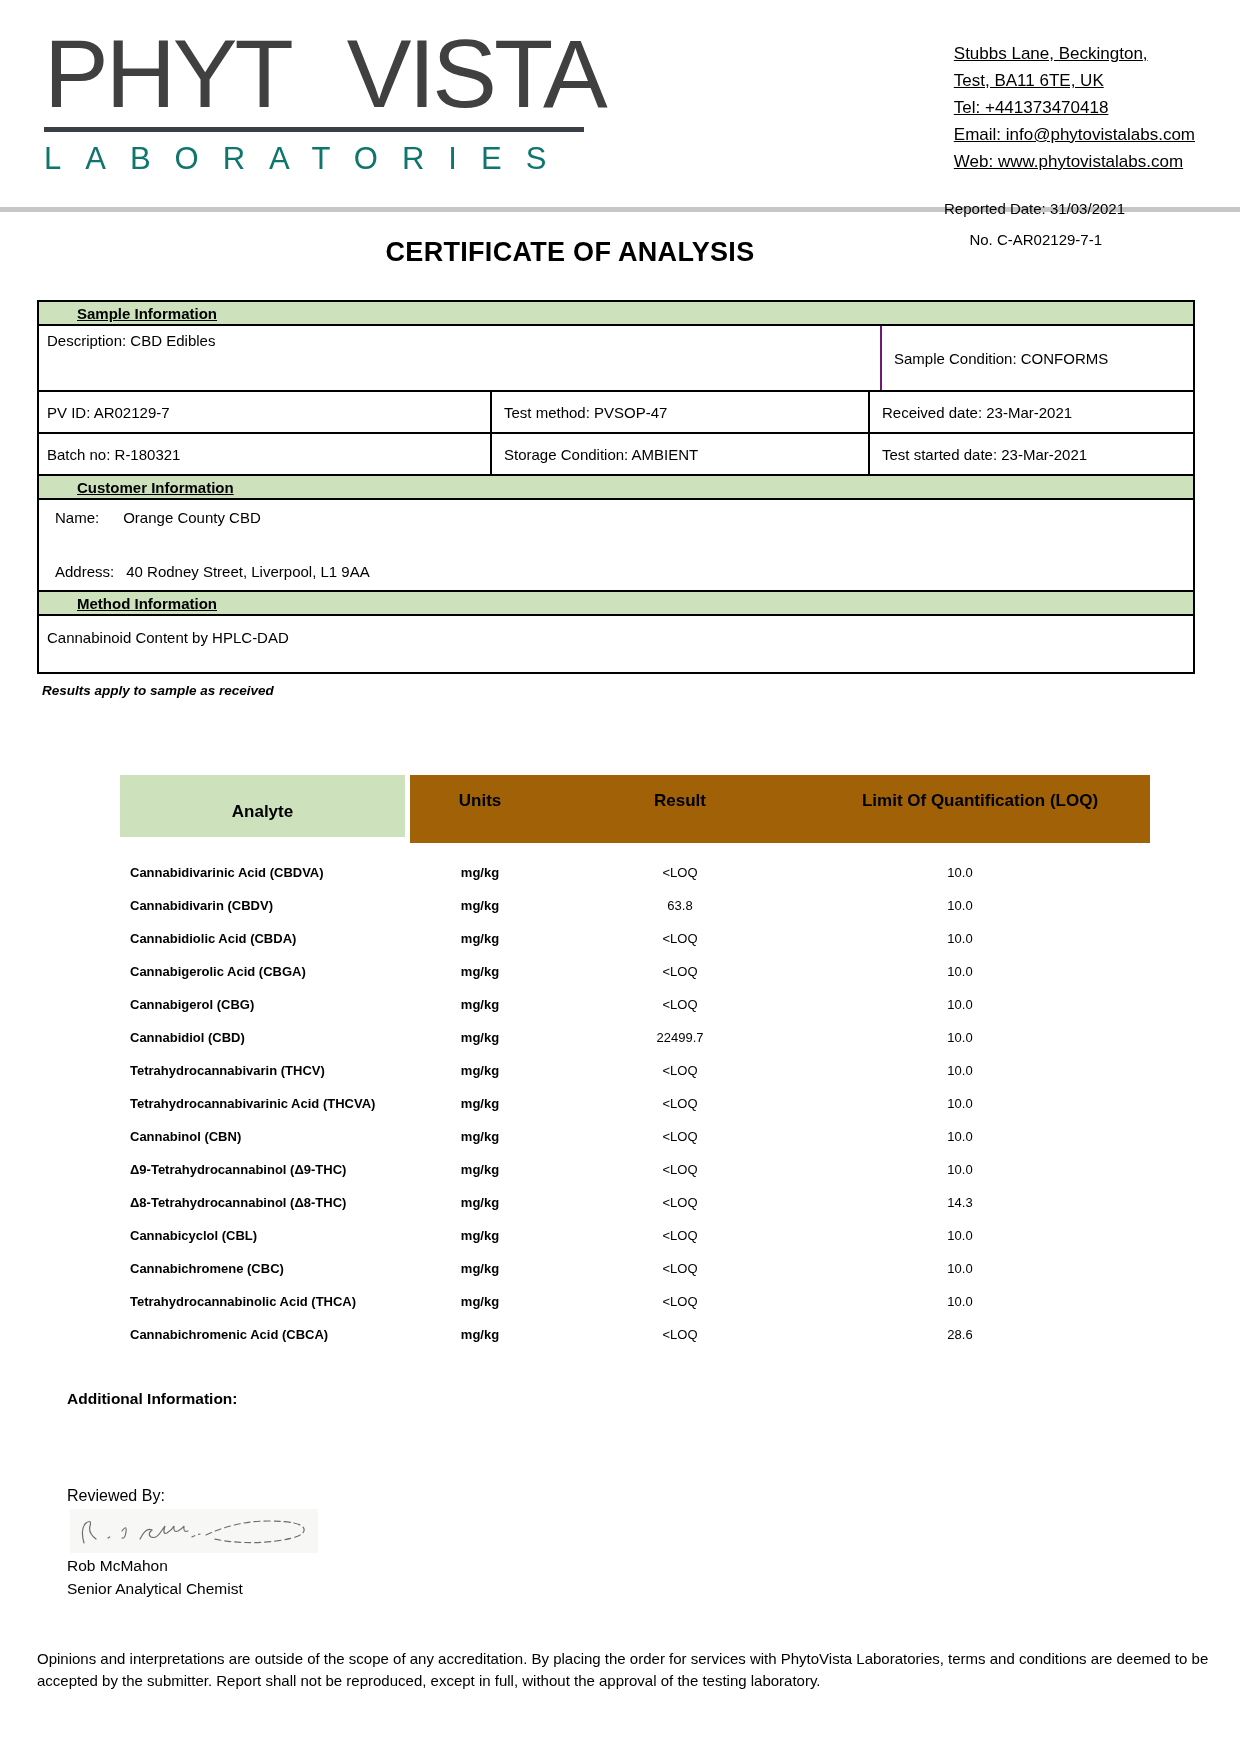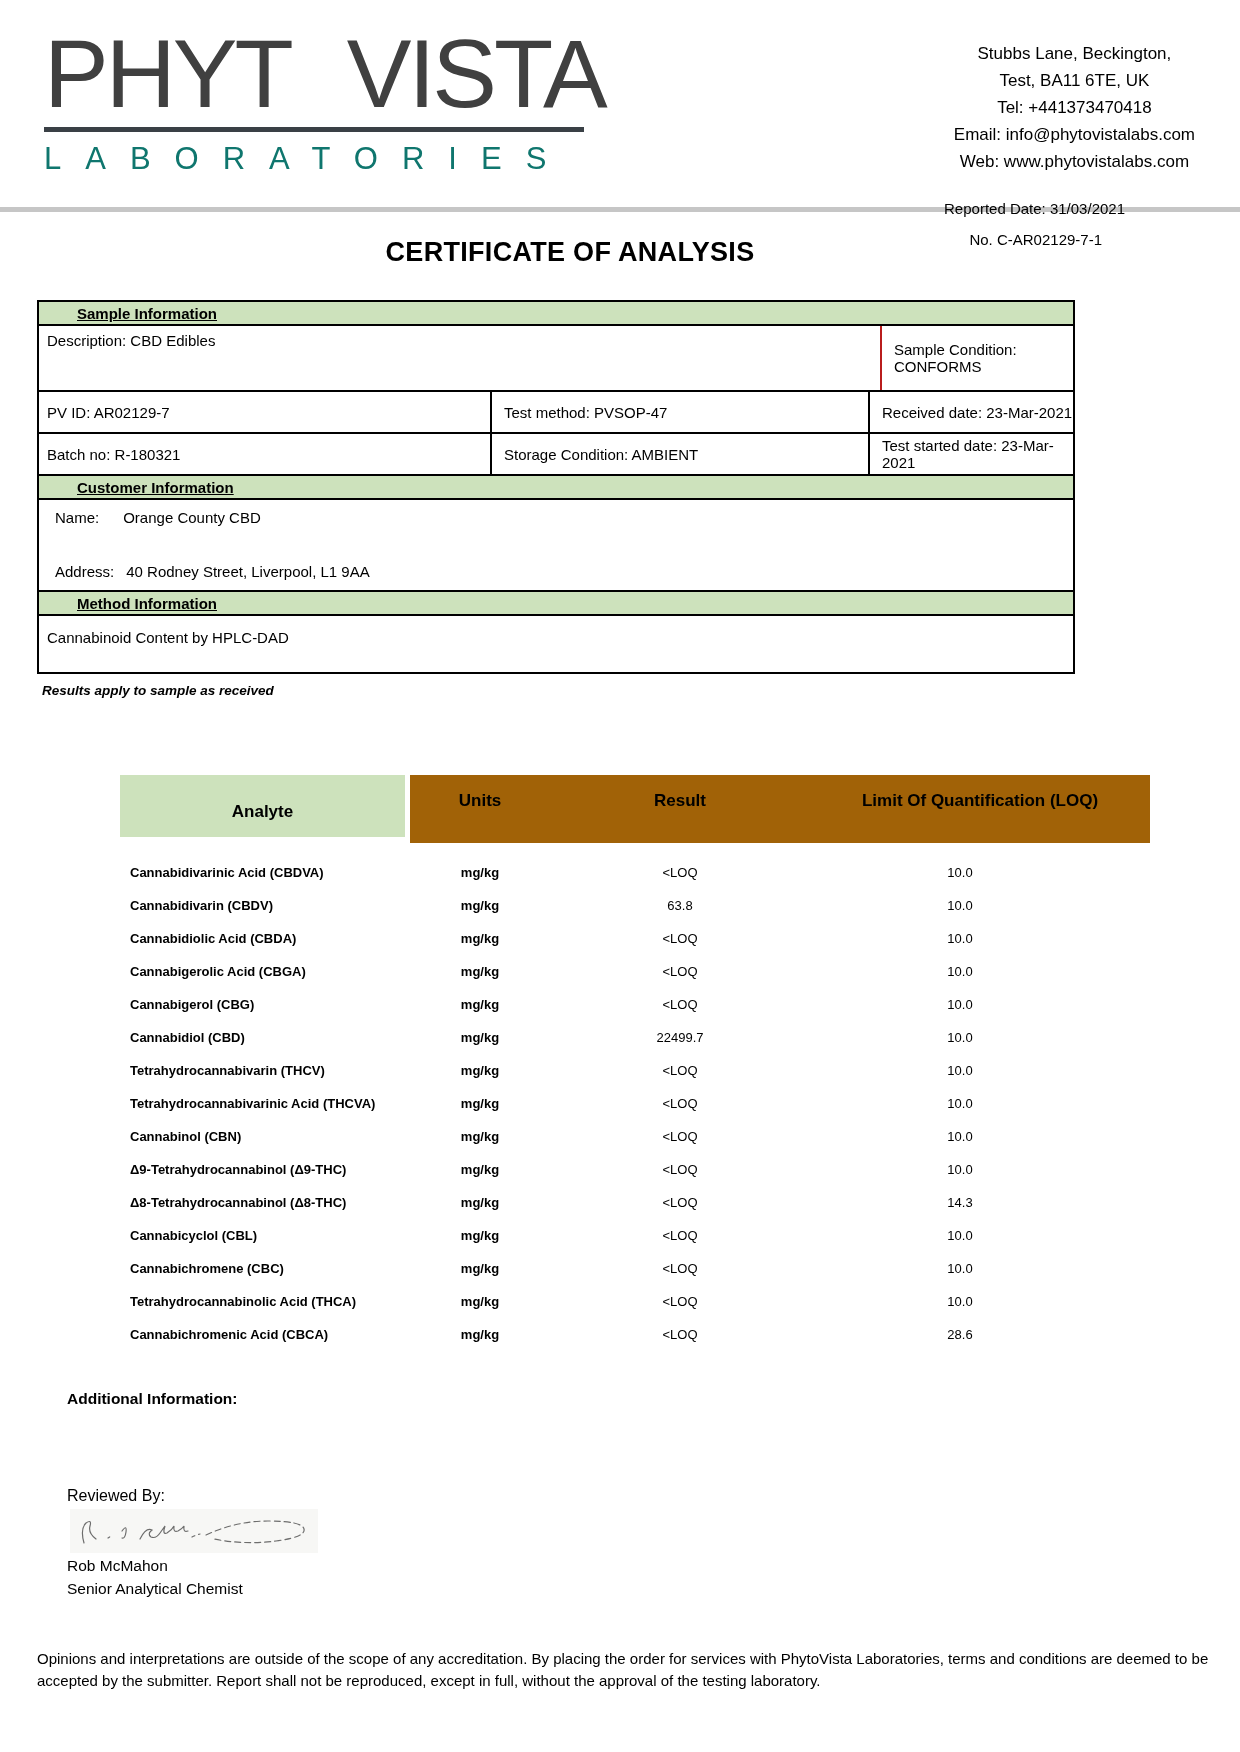--- a/index.html
+++ b/index.html
@@ -8,37 +8,37 @@
     font-family:"Liberation Sans",sans-serif;color:#000;overflow:hidden;
   }
   
   .logo{position:absolute;left:44px;top:24px;width:542px;}
   .brand{display:flex;align-items:center;color:#404040;font-size:97px;line-height:100px;
          font-weight:400;letter-spacing:-3px;white-space:nowrap;gap:25px;}
   .brand .leafwrap{width:76px;height:100px;margin:0 3px;display:inline-block;}
   .logo-rule{height:5px;background:#3a4046;margin-top:3px;width:540px;}
   .logo-sub{font-size:31px;letter-spacing:24px;color:#0f766e;margin-top:9px;white-space:nowrap;}
   
-  .contact{position:absolute;top:40px;right:45px;text-align:center;font-size:17px;line-height:27px;}
+  .contact{position:absolute;top:40px;right:45px;text-align:left;font-size:17px;line-height:27px;text-decoration:underline;}
   
   .top-divider{position:absolute;top:207px;left:0;width:1240px;height:5px;background:#c6c6c6;}
   .reported-date{position:absolute;top:200px;right:115px;font-size:15px;}
   .report-no{position:absolute;top:231px;right:138px;font-size:15px;}
   .coa-title{position:absolute;top:237px;left:180px;width:780px;text-align:center;
              font-size:27px;font-weight:bold;letter-spacing:0.3px;}
   
-  .info-table{position:absolute;left:37px;top:300px;width:1038px;font-size:15px;}
+  .info-table{position:absolute;left:37px;top:300px;width:1158px;font-size:15px;}
   .band{height:22px;background:#cde2bc;border:2px solid #000;display:flex;align-items:center;}
   .band + .trow, .trow + .trow, .trow + .band{margin-top:-2px;}
   .band span{font-weight:bold;text-decoration:underline;padding-left:38px;}
   .trow{display:flex;border:2px solid #000;box-sizing:content-box;}
   .cell{box-sizing:border-box;}
   .desc-row{height:64px;}
   .desc-left{width:841px;padding:6px 0 0 8px;}
-  .desc-right{flex:1;border-left:2px solid #b91c1c;display:flex;align-items:center;padding-left:12px;}
+  .desc-right{flex:1;border-left:2px solid #701a75;display:flex;align-items:center;padding-left:12px;}
   .triple-row{height:40px;}
   .triple-row .c1{width:451px;display:flex;align-items:center;padding-left:8px;}
   .triple-row .c2{width:378px;border-left:2px solid #000;display:flex;align-items:center;padding-left:12px;}
   .triple-row .c3{flex:1;border-left:2px solid #000;display:flex;align-items:center;padding-left:12px;}
   .customer-row{height:71px;flex-direction:column;justify-content:space-between;
                 padding:9px 0 10px 8px;display:flex;}
   .cust-line .lbl{display:inline-block;margin-left:8px;}
   .cust-line .val-name{margin-left:24px;}
   .cust-line .val-addr{margin-left:12px;}
   .method-row{height:43px;padding:13px 0 0 8px;}

